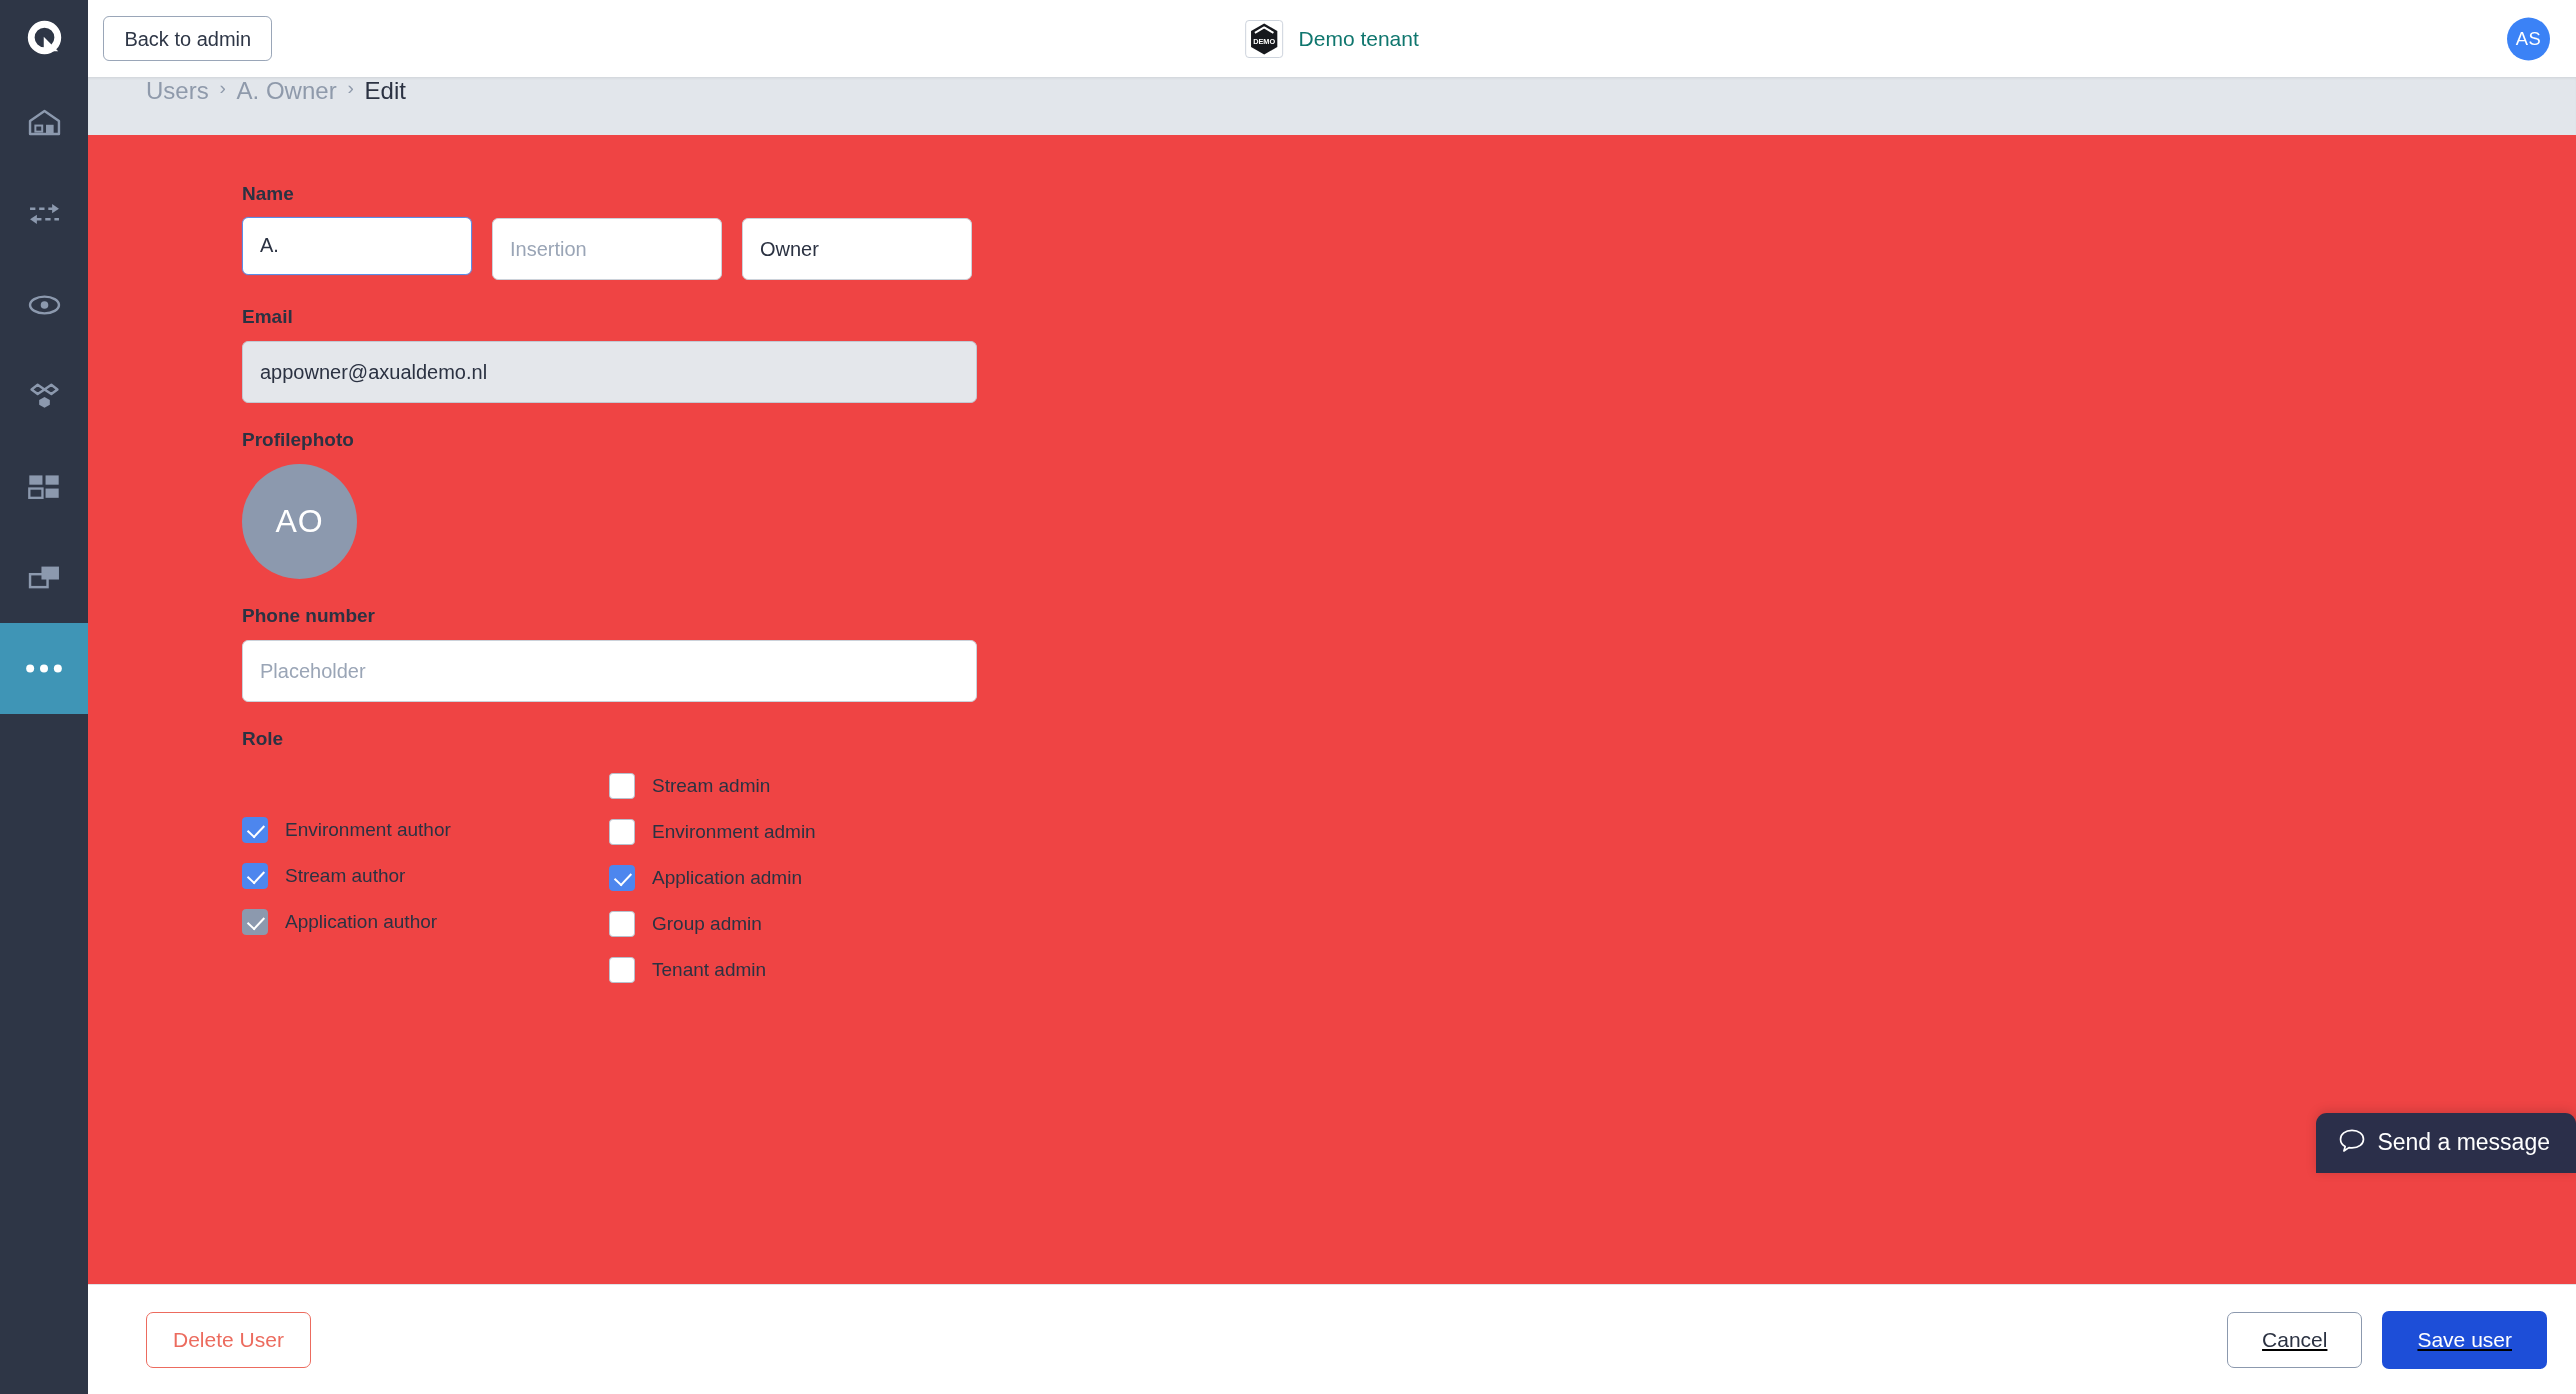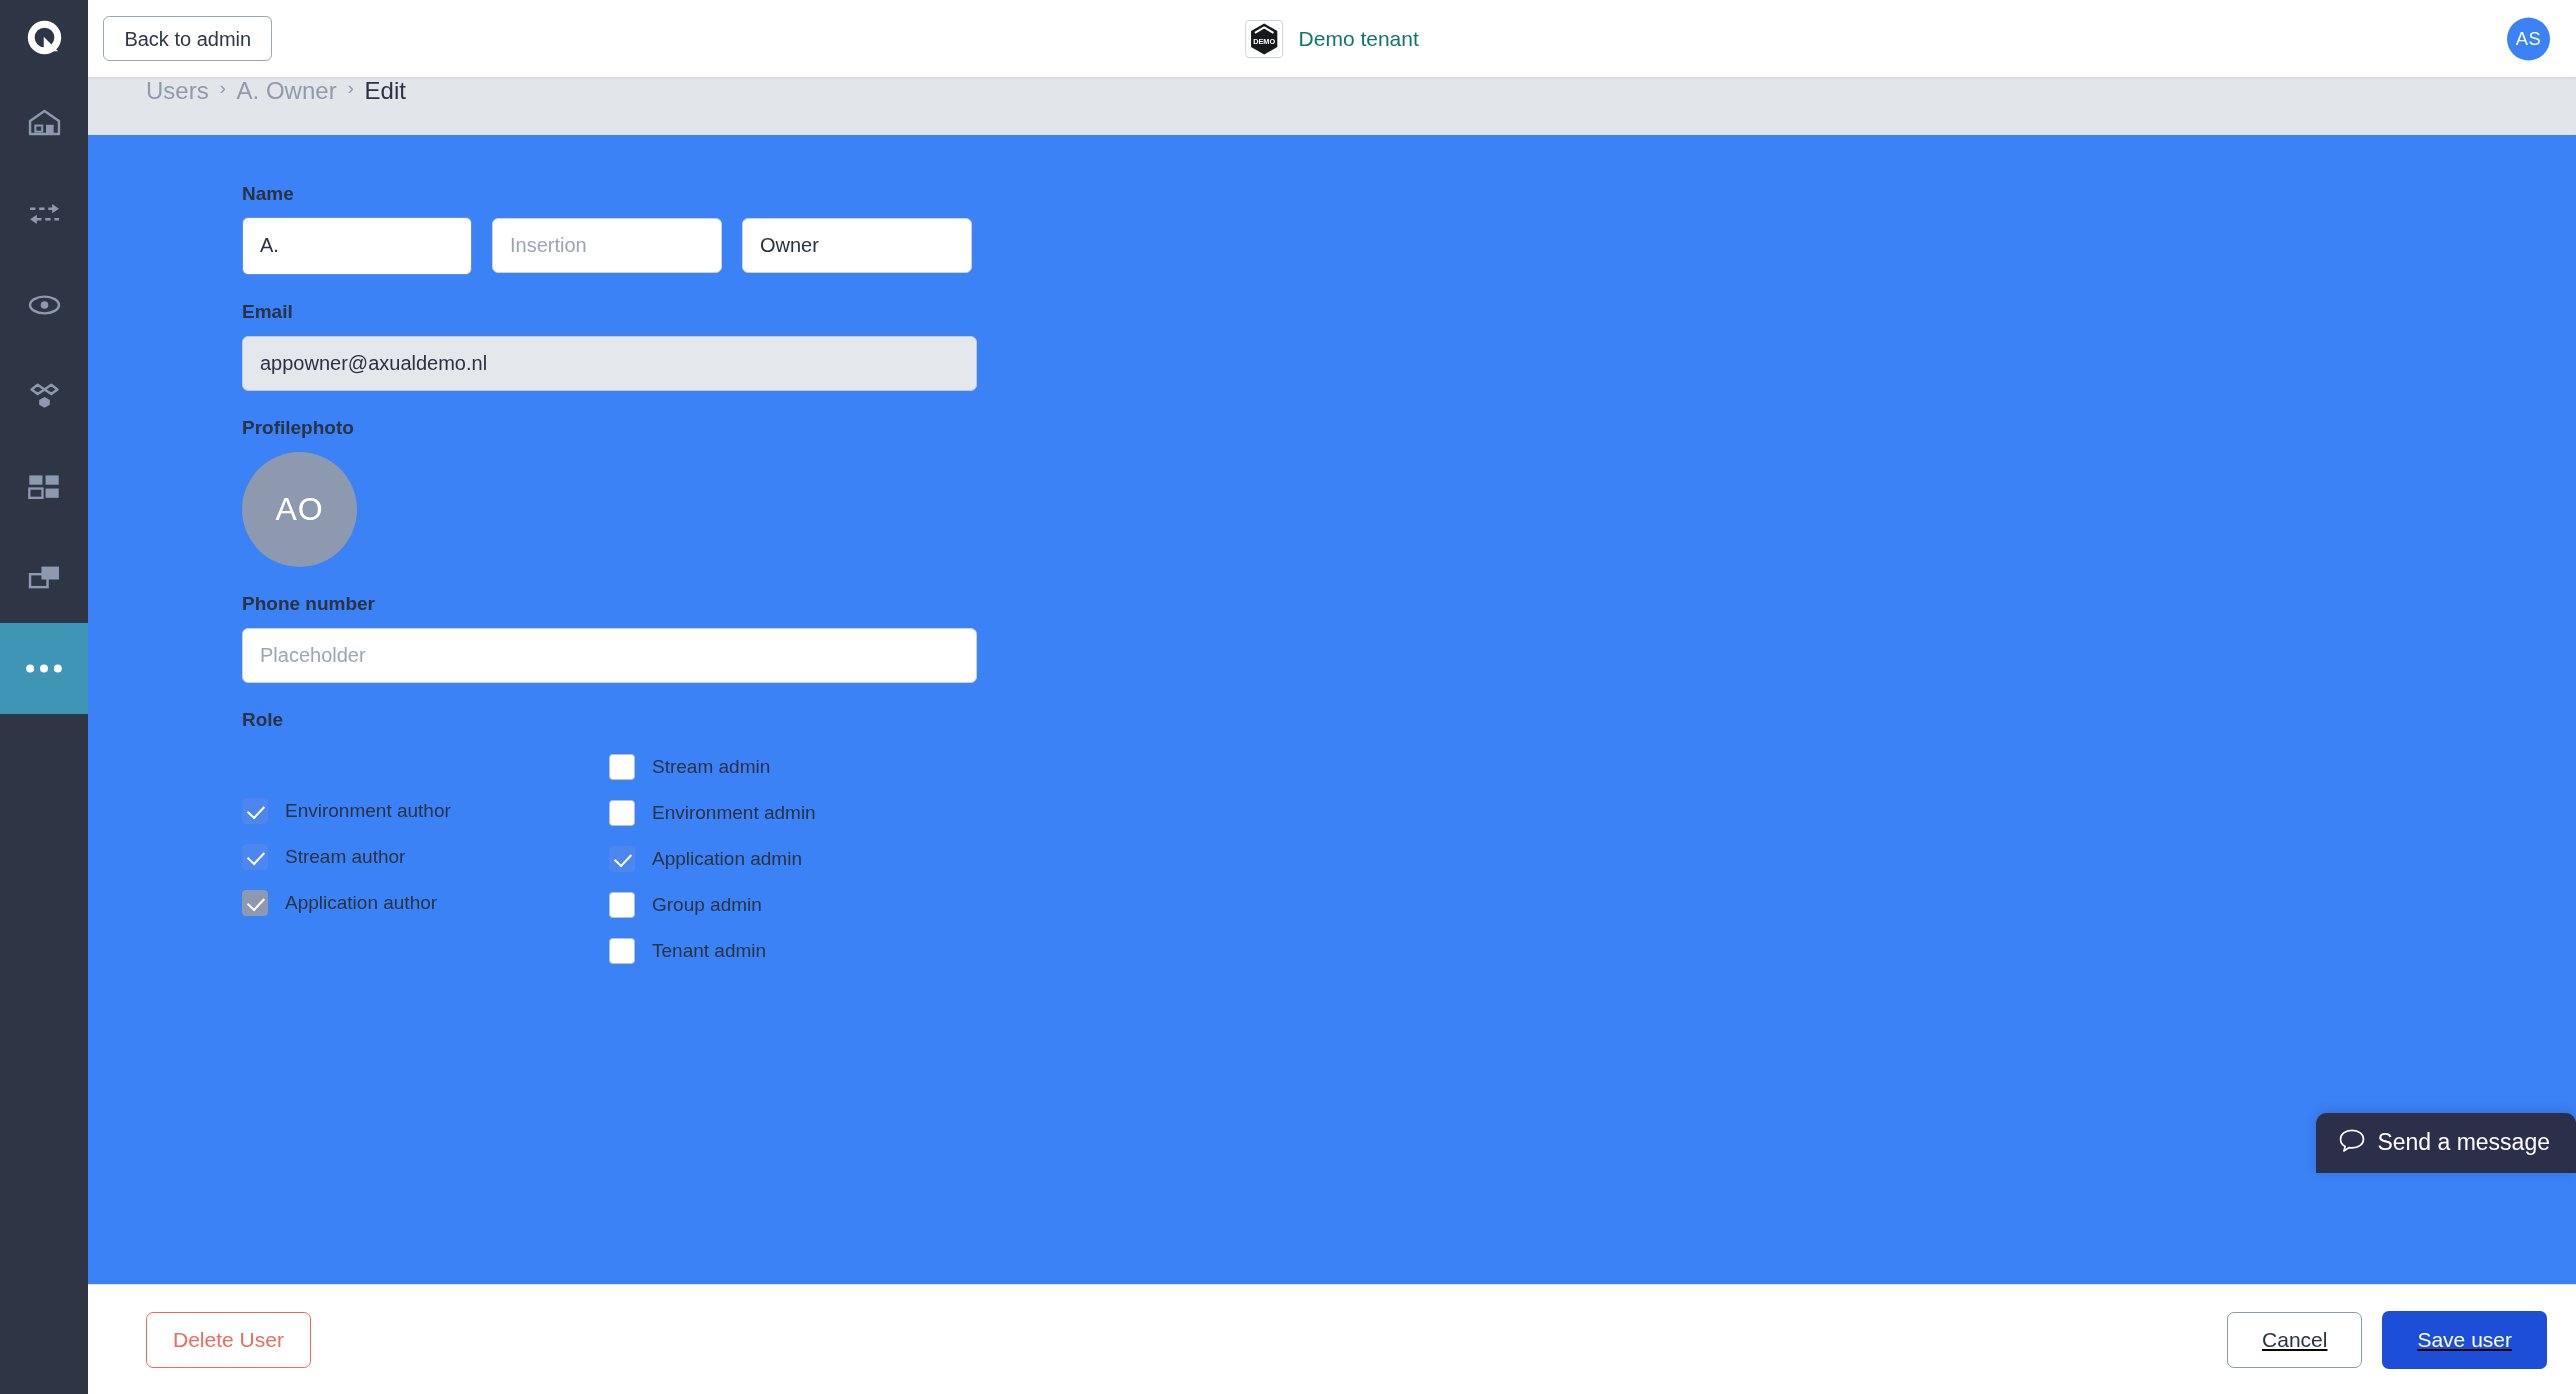--- a/index.html
+++ b/index.html
@@ -143,41 +143,41 @@
   .crumb-sep {
     font-size: 19px;
     color: #8f9aab;
     margin: 0 10.8px;
     user-select: none;
   }
 
   
   .content {
     flex: 1;
-    background: #3b82f6;
+    background: #ef4444;
     padding: 48px 9px 0 154px;
     position: relative;
     overflow: hidden;
   }
 
   .field-label {
     font-size: 19px;
     font-weight: bold;
     color: #2b3242;
     margin-bottom: 13px;
   }
   .field-group { margin-bottom: 26px; }
 
   .row-inputs { display: flex; gap: 20px; }
 
   .txt-input {
     border: 1.2px solid #ccd2da;
     border-radius: 6.1px;
     background: #ffffff;
-    height: 55px;
+    height: 62px;
     font-size: 20px;
     color: #2b3242;
     font-family: "Liberation Sans", sans-serif;
     padding: 0 17px;
     outline: none;
   }
   .txt-input::placeholder { color: #9aa5b6; }
   .txt-input.focused {
     border: 1.5px solid #5a8ee8;
     box-shadow: 0 0 0 0.8px rgba(90,142,232,0.15);

